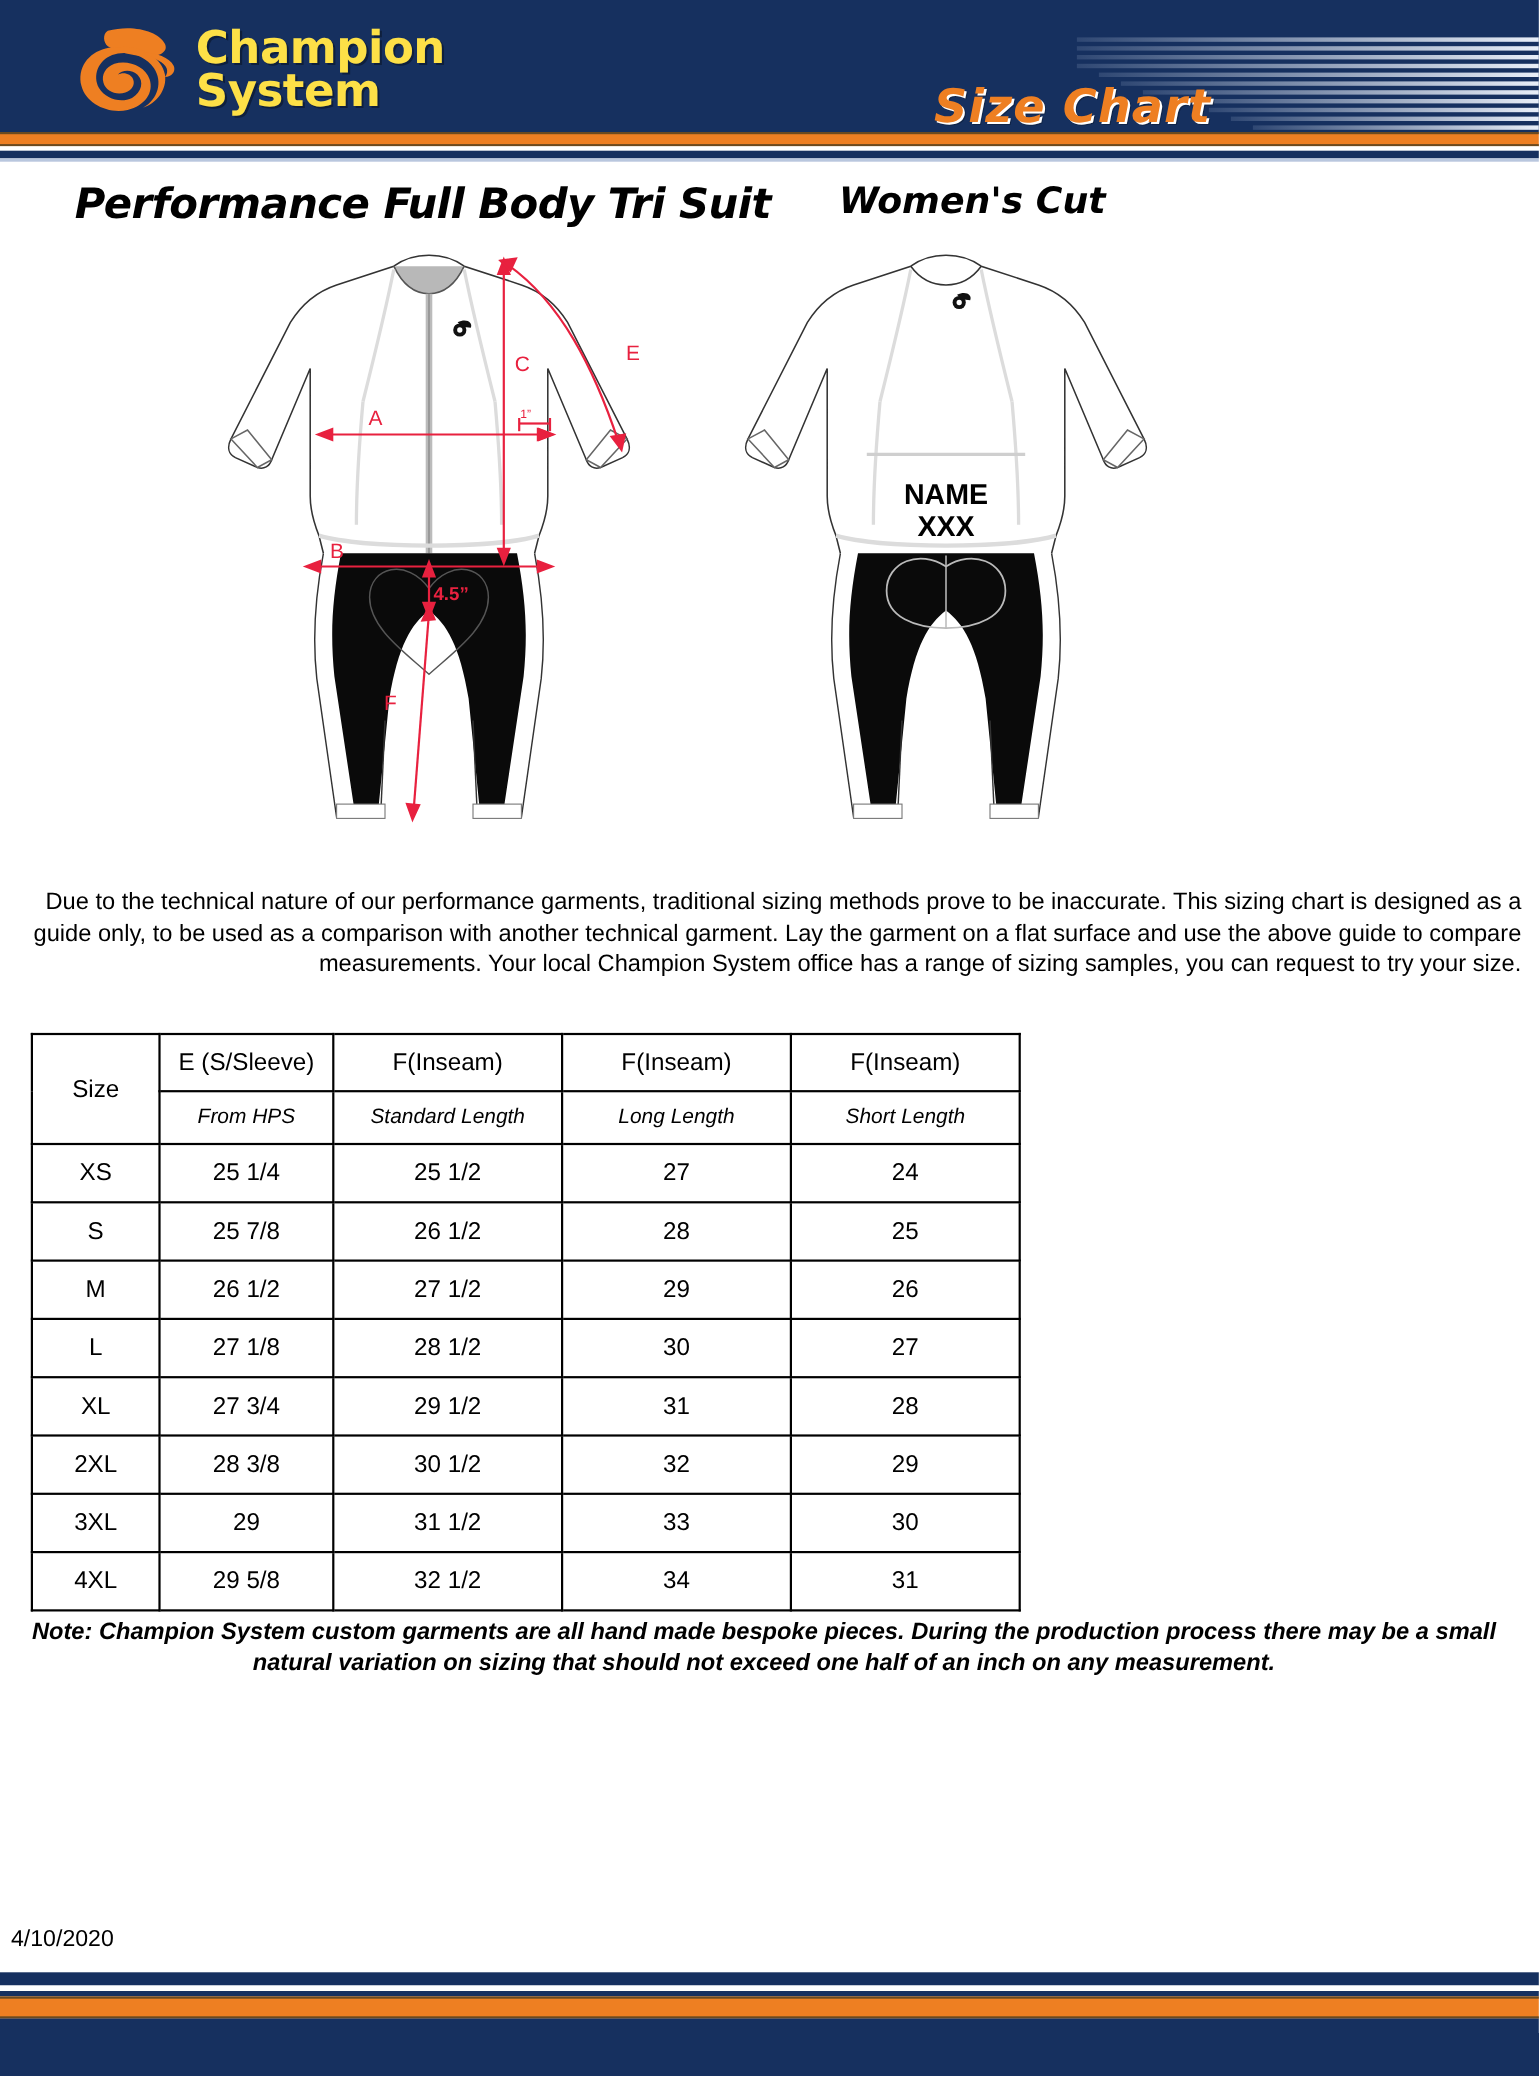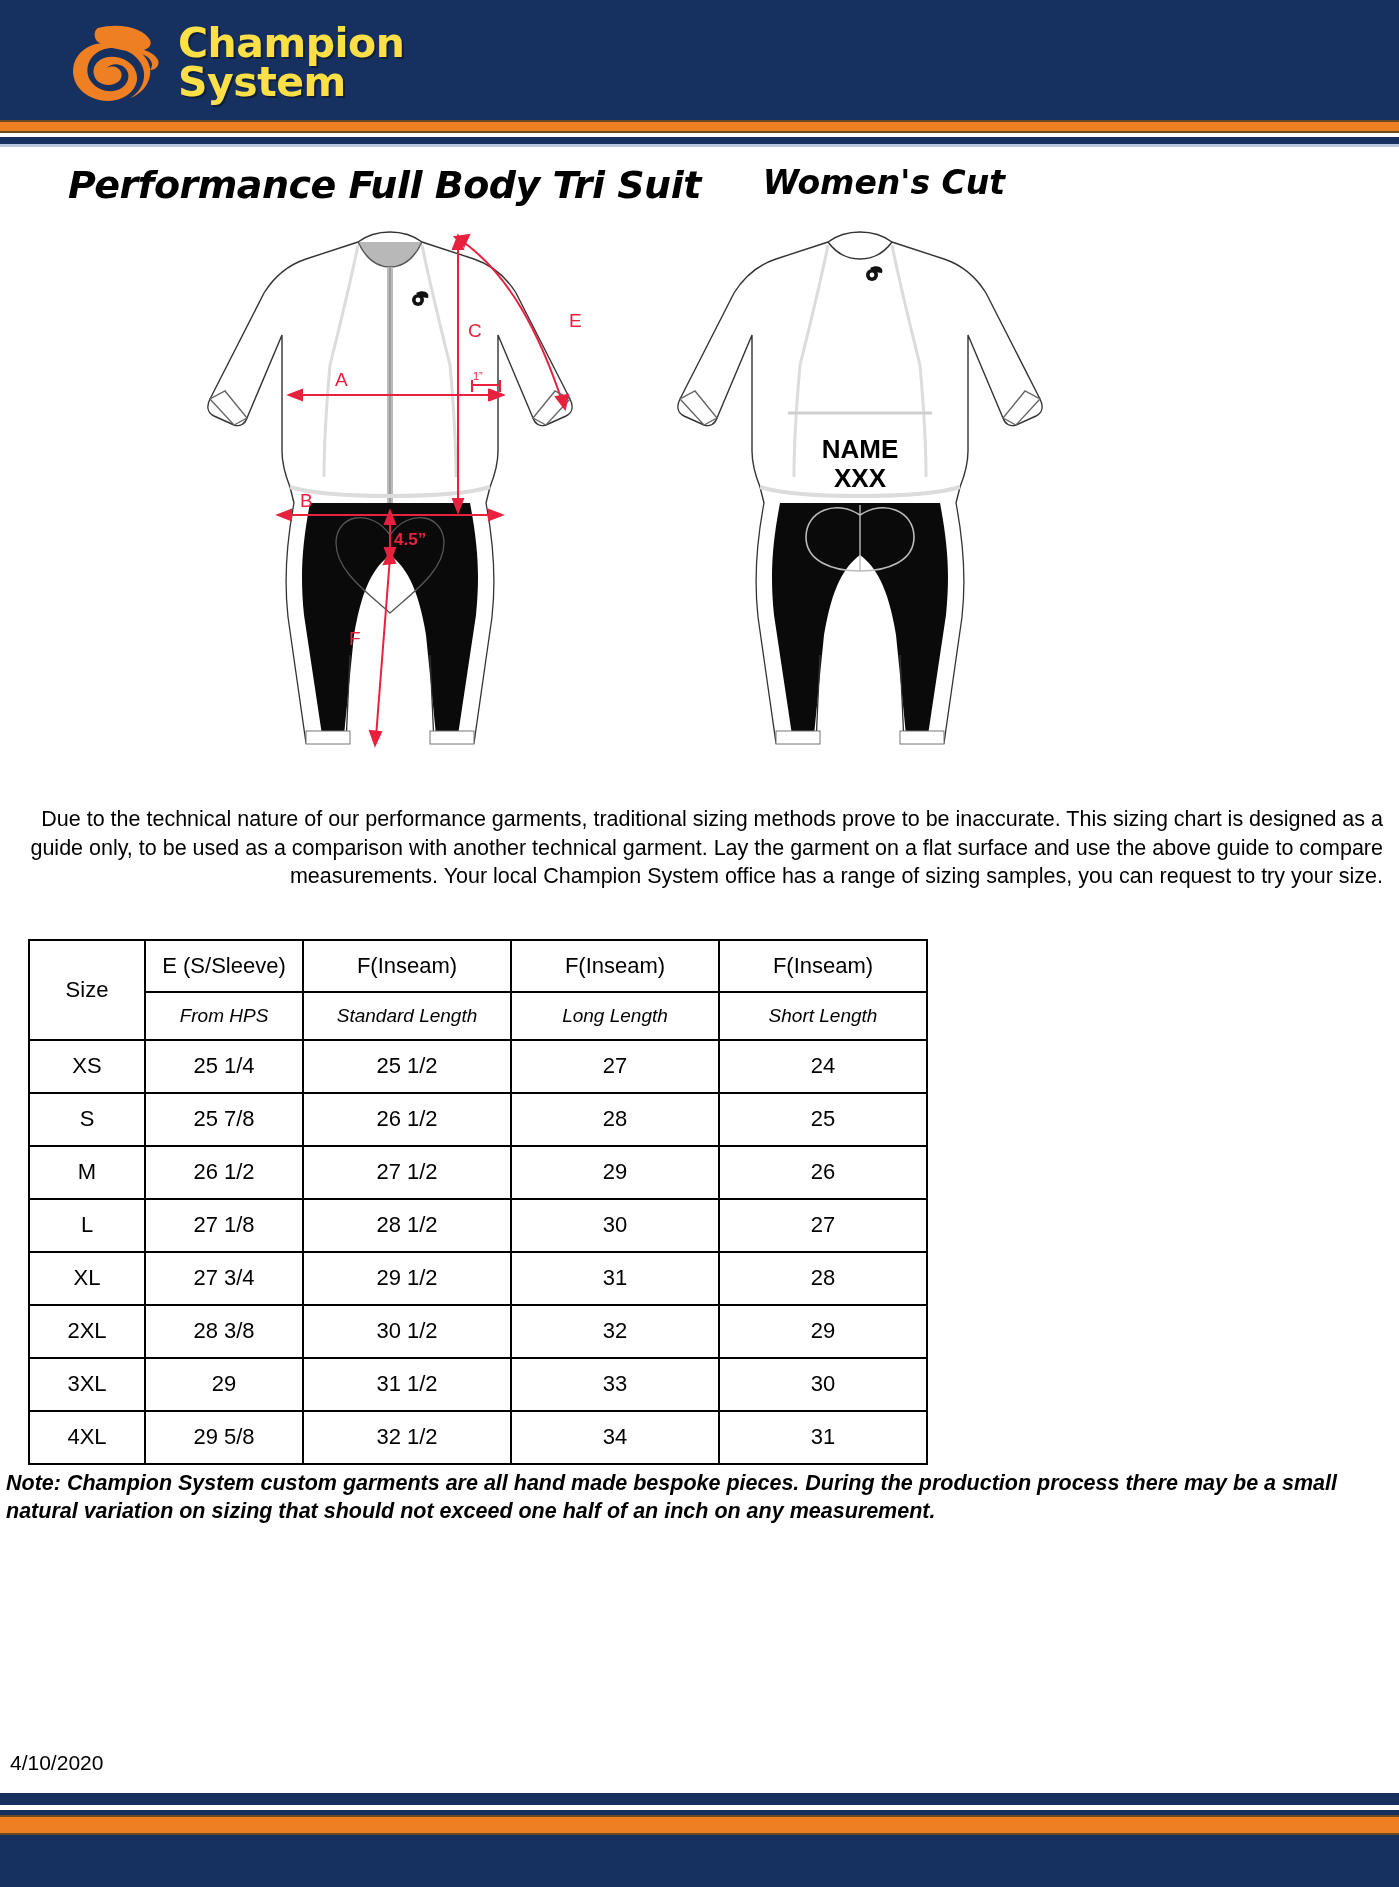--- a/index.html
+++ b/index.html
@@ -163,20 +163,21 @@
 
   
   .note {
     margin: 4px 0 0 0;
     padding: 0 16px 0 6px;
     font-family: "Liberation Sans", sans-serif;
     font-style: italic;
     font-weight: bold;
     font-size: 21.5px;
     line-height: 1.32;
+    text-align: center;
   }
 
   
   .date-line {
     position: absolute;
     left: 10px;
     bottom: 112px;
     font-family: "Liberation Sans", sans-serif;
     font-size: 21px;
   }
@@ -207,20 +208,36 @@
         <path d="M28 22 C12 26, 2 40, 6 56 C10 72, 30 82, 48 78 C64 74, 72 62, 68 50 C64 38, 48 32, 36 36 C28 39, 24 46, 26 53 C28 61, 38 65, 46 62 C52 60, 55 55, 53 50 C51 45, 44 43, 39 46 C43 41, 52 41, 57 46 C63 52, 61 62, 52 67 C42 72, 28 68, 22 58 C16 47, 21 33, 34 28 C47 23, 64 28, 72 40 C80 52, 76 68, 62 76 C74 72, 84 60, 82 46 C79 29, 58 18, 40 21 C36 21, 32 21, 28 22 Z" fill="#ee7f22"></path>
         <path d="M62 26 C74 26, 86 30, 90 38 C92 43, 88 48, 82 48 C86 43, 84 37, 76 33 C71 30, 66 28, 62 26 Z" fill="#ee7f22"></path>
       </svg>
     </span>
     <span class="logo-text">
       <div>Champion</div>
       <div>System</div>
     </span>
   </div>
 
+  <div class="sizechart-wrap">
+    <div class="speedlines">
+      <i style="top:6px;  width:420px;"></i>
+      <i style="top:14px; width:420px;"></i>
+      <i style="top:22px; width:420px;"></i>
+      <i style="top:30px; width:420px;"></i>
+      <i style="top:38px; width:400px;"></i>
+      <i style="top:46px; width:380px;"></i>
+      <i style="top:54px; width:360px;"></i>
+      <i style="top:62px; width:330px;"></i>
+      <i style="top:70px; width:300px;"></i>
+      <i style="top:78px; width:280px;"></i>
+      <i style="top:86px; width:260px;"></i>
+    </div>
+    <div class="sizechart-text">Size Chart</div>
+  </div>
 </div>
 
 <div class="rule-orange"></div>
 <div class="rule-white"></div>
 <div class="rule-navy-thin"></div>
 <div class="rule-lightblue"></div>
 
 <div class="title-row">
   <div class="doc-title">Performance Full Body Tri Suit</div>
   <div class="doc-subtitle">Women's Cut</div>

